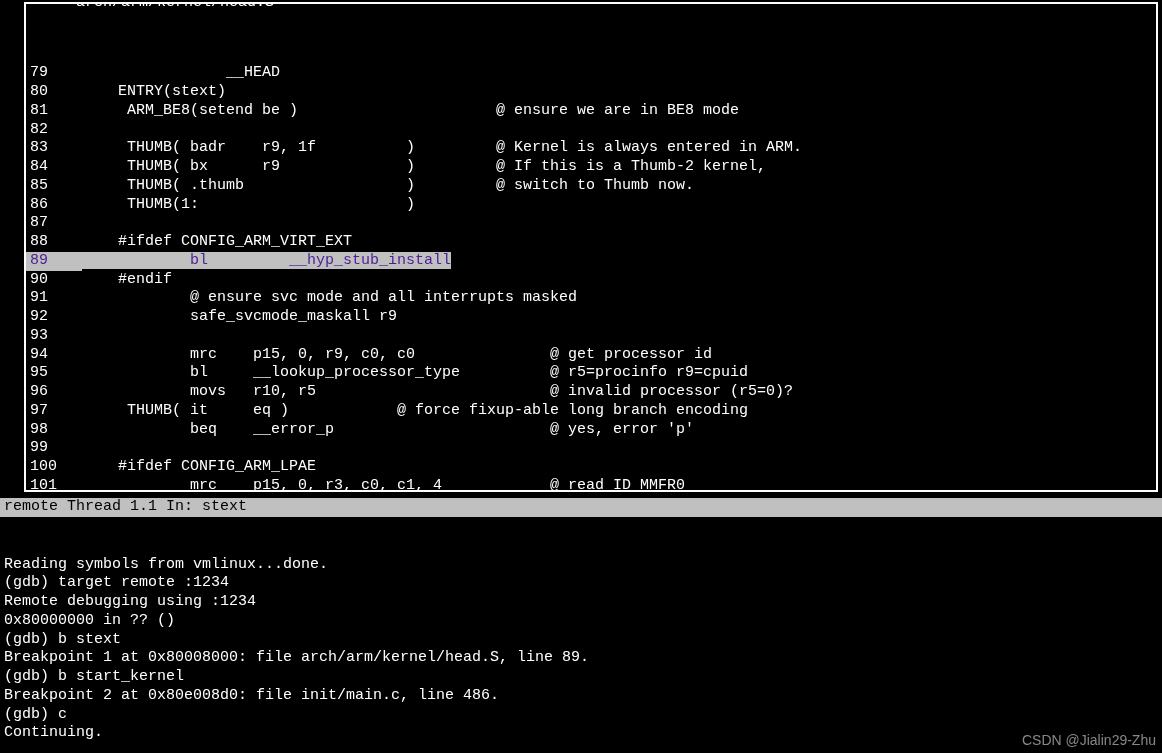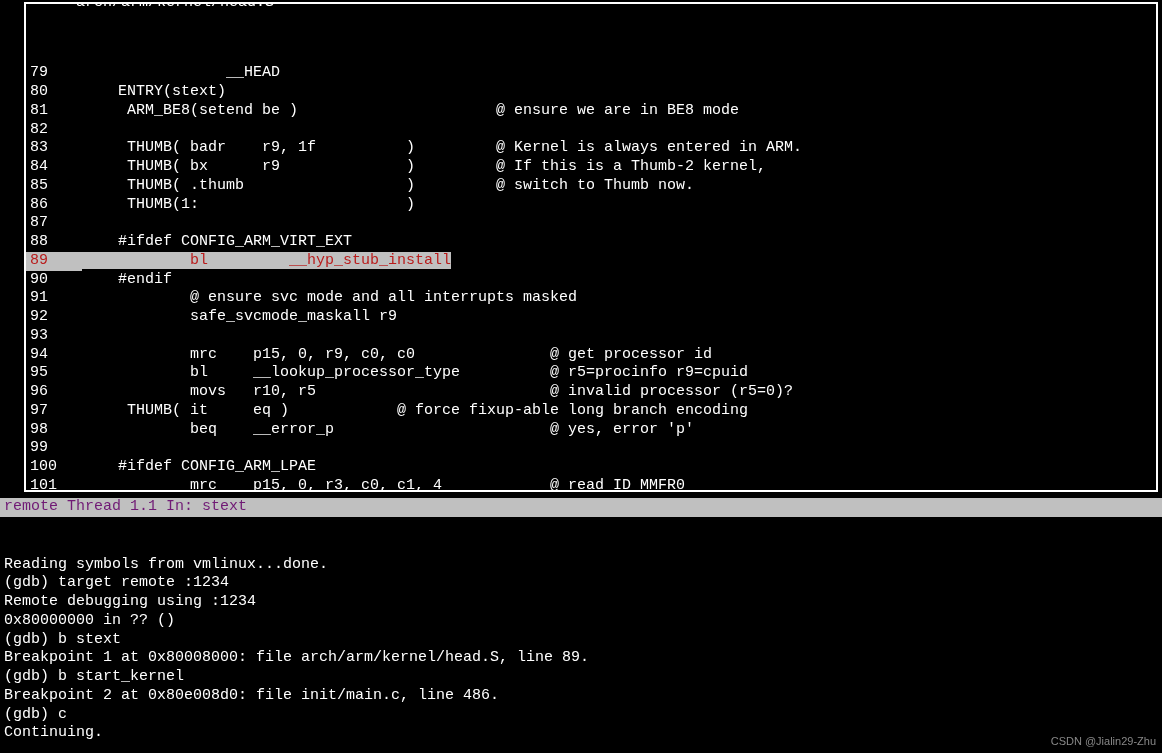--- a/index.html
+++ b/index.html
@@ -28,45 +28,45 @@
   .frame-title {
     position: absolute;
     top: -10px;
     left: 48px;
     background: #000;
     padding: 0 2px;
   }
   .lineno { display: inline-block; width: 56px; text-align: left; padding-left: 4px;}
   .hl {
     background: #c0c0c0;
-    color: #b91c1c;
+    color: #4c1d95;
   }
   .status-bar {
     position: absolute;
     left: 0;
     right: 0;
     top: 498px;
     background: #c0c0c0;
-    color: #701a75;
+    color: #000000;
     padding: 0 4px;
     display: flex;
   }
   .status-left { flex: 1; }
   .status-right { }
   .console {
     position: absolute;
     left: 0; right: 0;
     top: 518px;
     padding: 0 4px;
   }
   .watermark {
     position: absolute;
     right: 6px;
     bottom: 4px;
-    font-size: 11px;
+    font-size: 14px;
     color: #888;
     font-family: sans-serif;
     margin-top: 40px;
   }
   .gutter-marker {
     position: absolute;
     left: -26px;
     color: #fff;
   }
   .rowwrap { position: relative; }

